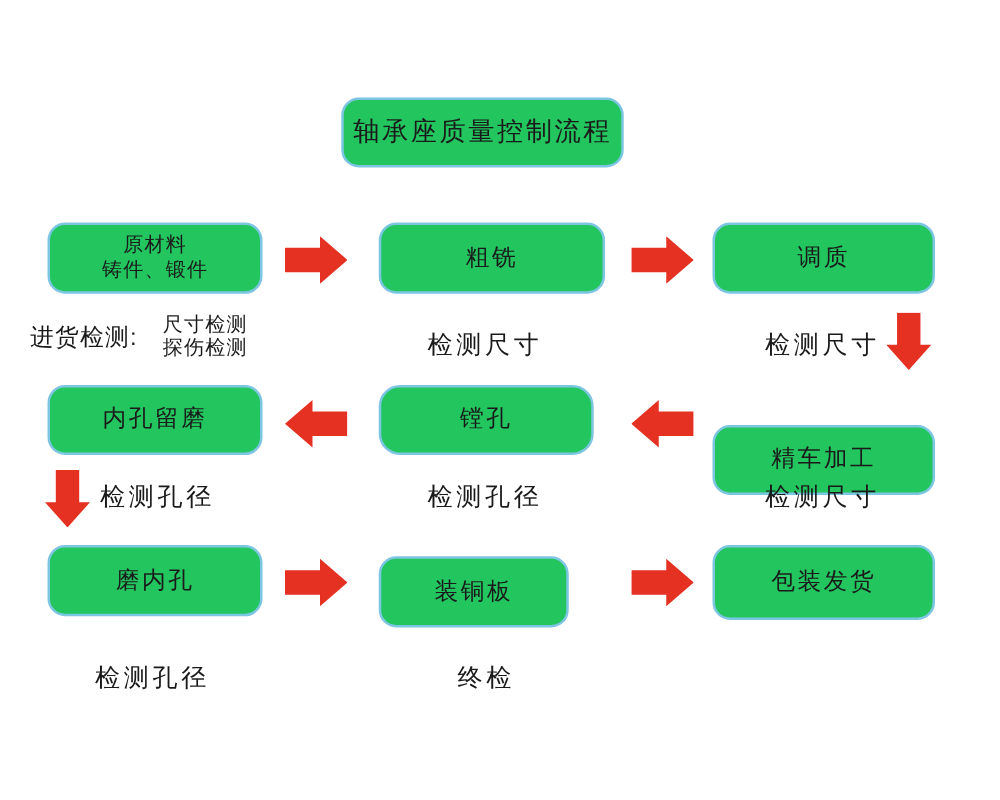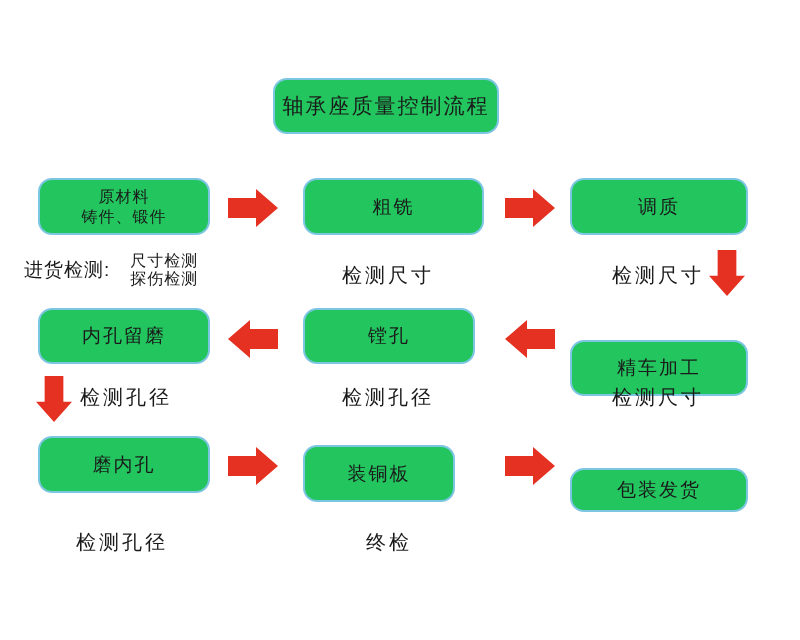--- a/index.html
+++ b/index.html
@@ -101,41 +101,41 @@
     </span>
   </div>
   <div class="lbl" style="left:342px; top:262px;">检测尺寸</div>
   <div class="lbl" style="left:612px; top:262px;">检测尺寸</div>
   <div class="arrow arrow-down" style="left:709px; top:250px;"></div>
 
   <div class="box" style="left:38px; top:308px; width:172px; height:56px;">
     <span>内孔留磨</span>
   </div>
   <div class="arrow arrow-left" style="left:228px; top:320px;"></div>
-  <div class="box" style="left:303px; top:308px; width:172px; height:56px;">
+  <div class="box" style="left:303px; top:308px; width:172px; height:56px;border-radius:17px;">
     <span>镗孔</span>
   </div>
   <div class="arrow arrow-left" style="left:505px; top:320px;"></div>
   <div class="box" style="left:570px; top:308px; width:178px; height:56px;margin-top:32px;">
     <span>精车加工</span>
   </div>
 
   <div class="arrow arrow-down" style="left:36px; top:376px;"></div>
   <div class="lbl" style="left:80px; top:384px;">检测孔径</div>
   <div class="lbl" style="left:342px; top:384px;">检测孔径</div>
   <div class="lbl" style="left:612px; top:384px;">检测尺寸</div>
 
   <div class="box" style="left:38px; top:436px; width:172px; height:57px;">
     <span>磨内孔</span>
   </div>
   <div class="arrow arrow-right" style="left:228px; top:447px;"></div>
   <div class="box" style="left:303px; top:445px; width:152px; height:57px;text-align:center;">
     <span>装铜板</span>
   </div>
   <div class="arrow arrow-right" style="left:505px; top:447px;"></div>
-  <div class="box" style="left:570px; top:436px; width:178px; height:44px;margin-top:32px;">
+  <div class="box" style="left:570px; top:436px; width:178px; height:60px;">
     <span>包装发货</span>
   </div>
 
   <div class="lbl" style="left:76px; top:529px;">检测孔径</div>
   <div class="lbl" style="left:366px; top:529px;">终检</div>
 
 </div>
 
 </body></html>

